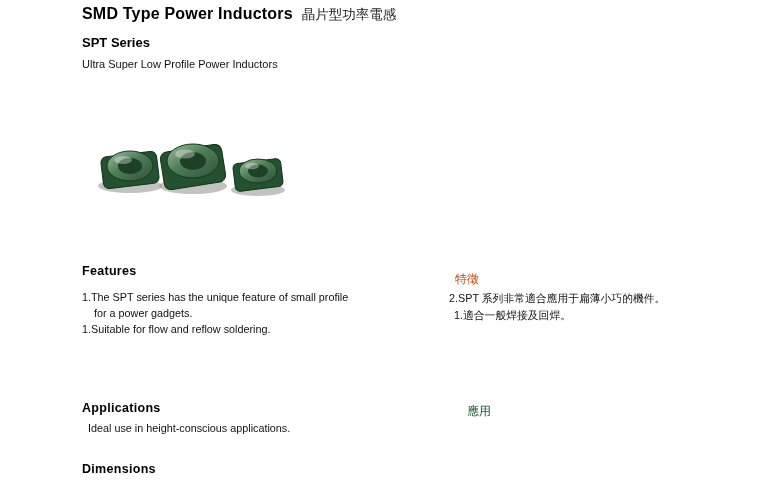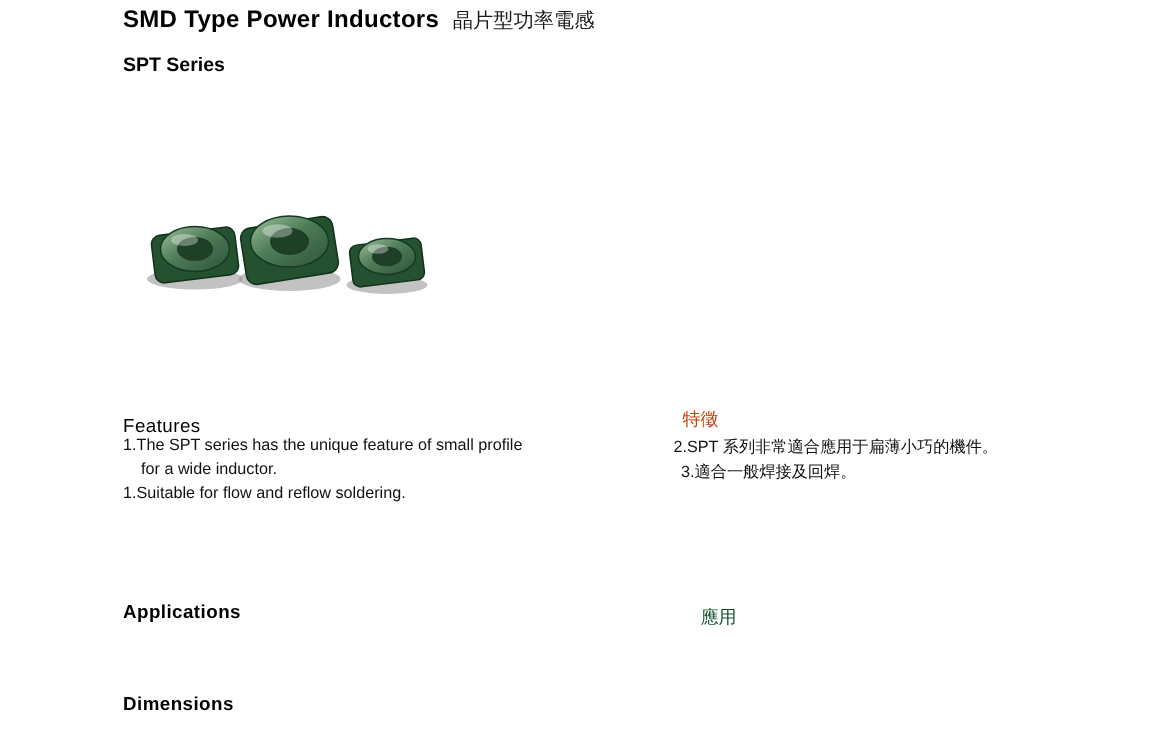--- a/index.html
+++ b/index.html
@@ -18,21 +18,21 @@
   .title-row { position:absolute; left:82px; top:5px; white-space:nowrap; }
   .title-en { font-size:16px; font-weight:bold; color:#000; letter-spacing:0.2px; }
   .title-zh { font-size:13.5px; font-weight:normal; color:#1a1a1a; margin-left:9px; }
   .series  { position:absolute; left:82px; top:35px; font-size:13px; font-weight:bold; color:#000; }
   .subtitle{ position:absolute; left:82px; top:58px; font-size:11px; color:#111; }
 
   
   .product-image { position:absolute; left:92px; top:126px; width:200px; height:78px; }
 
   
-  .features-heading { position:absolute; left:82px; top:277px; font-size:12.5px; font-weight:normal; color:#000; letter-spacing:0.3px; }
+  .features-heading { position:absolute; left:82px; top:264px; font-size:12.5px; font-weight:bold; color:#000; letter-spacing:0.3px; }
   .features-heading-zh { position:absolute; left:455px; top:271px; font-size:12px; color:#c2410c; }
   .features-en { position:absolute; left:82px; top:289px; width:330px; font-size:10.8px; line-height:16px; color:#111; }
   .features-zh { position:absolute; left:449px; top:290px; width:290px; font-size:10.8px; line-height:17px; color:#111; }
   .line { white-space:nowrap; }
   .line.indent { padding-left:12px; }
   .line.indent-sm { padding-left:5px; }
 
   
   .applications-heading { position:absolute; left:82px; top:401px; font-size:12.5px; font-weight:bold; color:#000; letter-spacing:0.3px; }
   .applications-heading-zh { position:absolute; left:467px; top:403px; font-size:12px; color:#14532d; }
@@ -44,20 +44,21 @@
 </style>
 </head>
 <body>
 
 <div class="page">
 
   <div class="title-row">
     <span class="title-en">SMD Type Power Inductors</span><span class="title-zh">晶片型功率電感</span>
   </div>
   <div class="series">SPT Series</div>
+  <div class="subtitle">Ultra Super Low Profile Power Inductors</div>
 
   <svg class="product-image" viewBox="0 0 200 78" xmlns="http://www.w3.org/2000/svg" aria-hidden="true">
     <defs>
       <linearGradient id="topShine" x1="0" y1="0" x2="1" y2="1">
         <stop offset="0" stop-color="#9cc09a"></stop>
         <stop offset="0.45" stop-color="#4f7d58"></stop>
         <stop offset="1" stop-color="#2c5337"></stop>
       </linearGradient>
     </defs>
 
@@ -84,27 +85,28 @@
       <ellipse cx="26" cy="19" rx="10" ry="6.5" fill="#1d4027"></ellipse>
       <ellipse cx="20" cy="14" rx="7" ry="3.2" fill="#ffffff" opacity="0.35"></ellipse>
     </g>
   </svg>
 
   <div class="features-heading">Features</div>
   <div class="features-heading-zh">特徵</div>
 
   <div class="features-en">
     <div class="line">1.The SPT series has the unique feature of small profile</div>
-    <div class="line indent">for a wide inductor.</div>
+    <div class="line indent">for a power gadgets.</div>
     <div class="line">1.Suitable for flow and reflow soldering.</div>
   </div>
 
   <div class="features-zh">
     <div class="line">2.SPT 系列非常適合應用于扁薄小巧的機件。</div>
-    <div class="line indent-sm">3.適合一般焊接及回焊。</div>
+    <div class="line indent-sm">1.適合一般焊接及回焊。</div>
   </div>
 
   <div class="applications-heading">Applications</div>
   <div class="applications-heading-zh">應用</div>
+  <div class="applications-text">Ideal use in height-conscious applications.</div>
 
   <div class="dimensions-heading">Dimensions</div>
 
 </div>
 
 </body></html>

